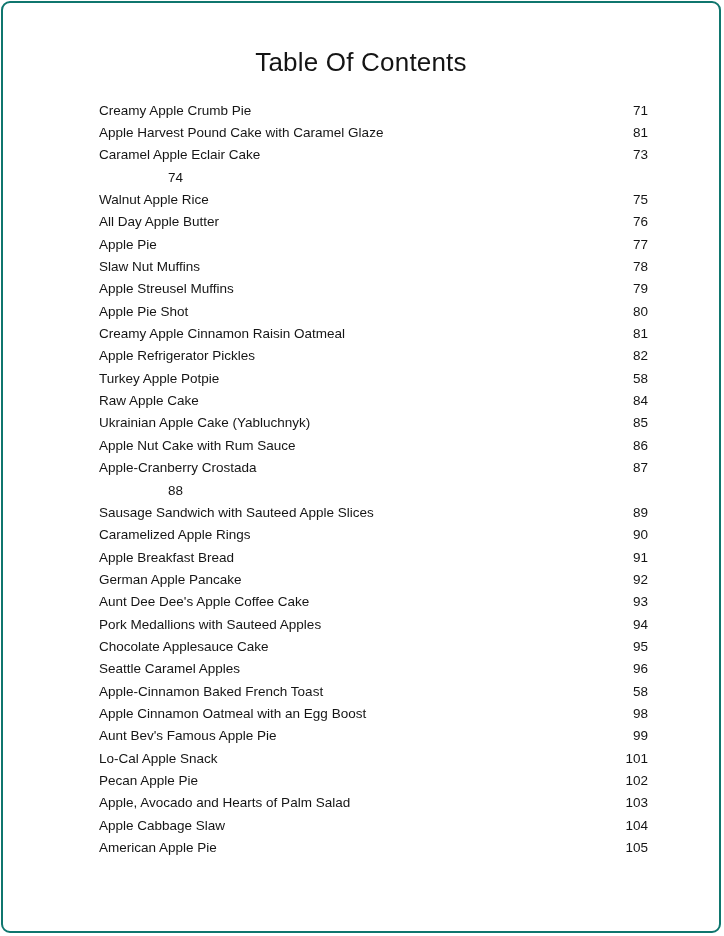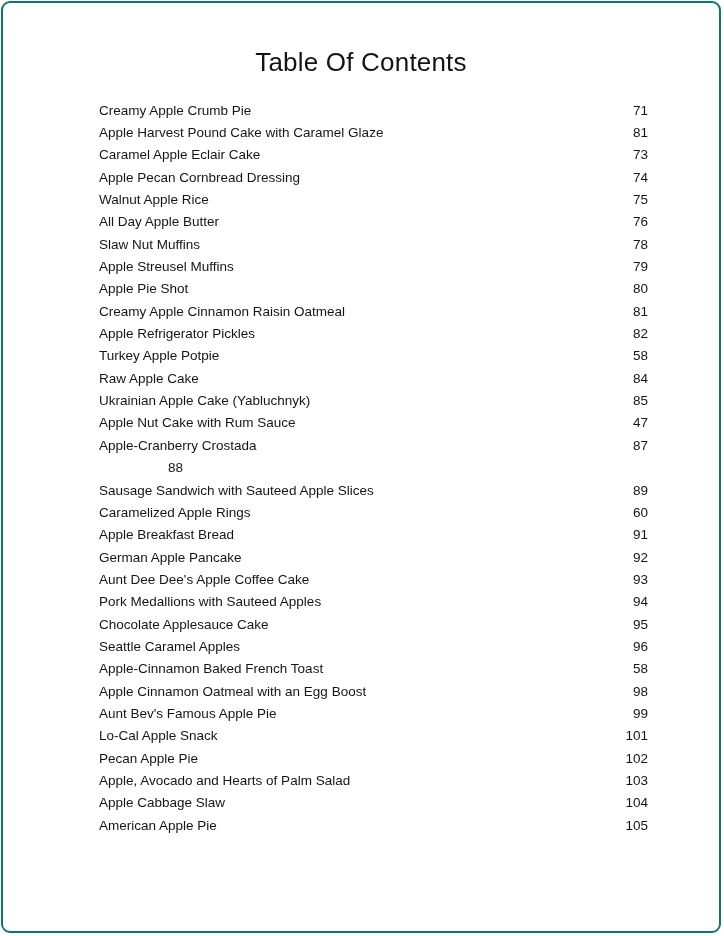--- a/index.html
+++ b/index.html
@@ -74,34 +74,37 @@
     <span class="toc-title">Apple Harvest Pound Cake with Caramel Glaze</span>
     <span class="toc-page">81</span>
   </div>
 
   <div class="toc-row">
     <span class="toc-title">Caramel Apple Eclair Cake</span>
     <span class="toc-page">73</span>
   </div>
 
   <div class="toc-row">
-    <span class="toc-title">Apple Pecan Cornbread Dressing</span>
     <span class="toc-page">74</span>
   </div>
 
   <div class="toc-row">
     <span class="toc-title">Walnut Apple Rice</span>
     <span class="toc-page">75</span>
   </div>
 
   <div class="toc-row">
     <span class="toc-title">All Day Apple Butter</span>
     <span class="toc-page">76</span>
   </div>
 
+  <div class="toc-row">
+    <span class="toc-title">Apple Pie</span>
+    <span class="toc-page">77</span>
+  </div>
 
   <div class="toc-row">
     <span class="toc-title">Slaw Nut Muffins</span>
     <span class="toc-page">78</span>
   </div>
 
   <div class="toc-row">
     <span class="toc-title">Apple Streusel Muffins</span>
     <span class="toc-page">79</span>
   </div>
@@ -131,40 +134,40 @@
     <span class="toc-page">84</span>
   </div>
 
   <div class="toc-row">
     <span class="toc-title">Ukrainian Apple Cake (Yabluchnyk)</span>
     <span class="toc-page">85</span>
   </div>
 
   <div class="toc-row">
     <span class="toc-title">Apple Nut Cake with Rum Sauce</span>
-    <span class="toc-page">47</span>
+    <span class="toc-page">86</span>
   </div>
 
   <div class="toc-row">
     <span class="toc-title">Apple-Cranberry Crostada</span>
     <span class="toc-page">87</span>
   </div>
 
   <div class="toc-row">
     <span class="toc-page">88</span>
   </div>
 
   <div class="toc-row">
     <span class="toc-title">Sausage Sandwich with Sauteed Apple Slices</span>
     <span class="toc-page">89</span>
   </div>
 
   <div class="toc-row">
     <span class="toc-title">Caramelized Apple Rings</span>
-    <span class="toc-page">60</span>
+    <span class="toc-page">90</span>
   </div>
 
   <div class="toc-row">
     <span class="toc-title">Apple Breakfast Bread</span>
     <span class="toc-page">91</span>
   </div>
 
   <div class="toc-row">
     <span class="toc-title">German Apple Pancake</span>
     <span class="toc-page">92</span>

